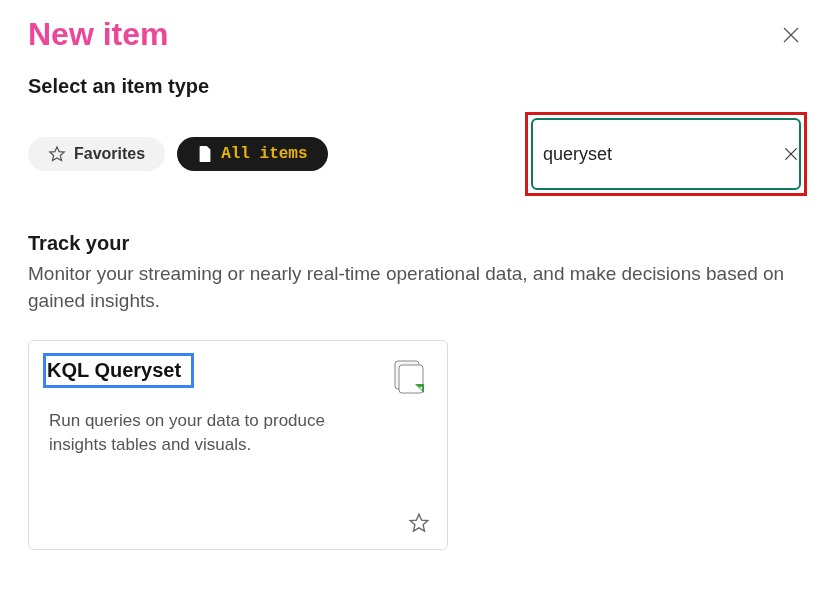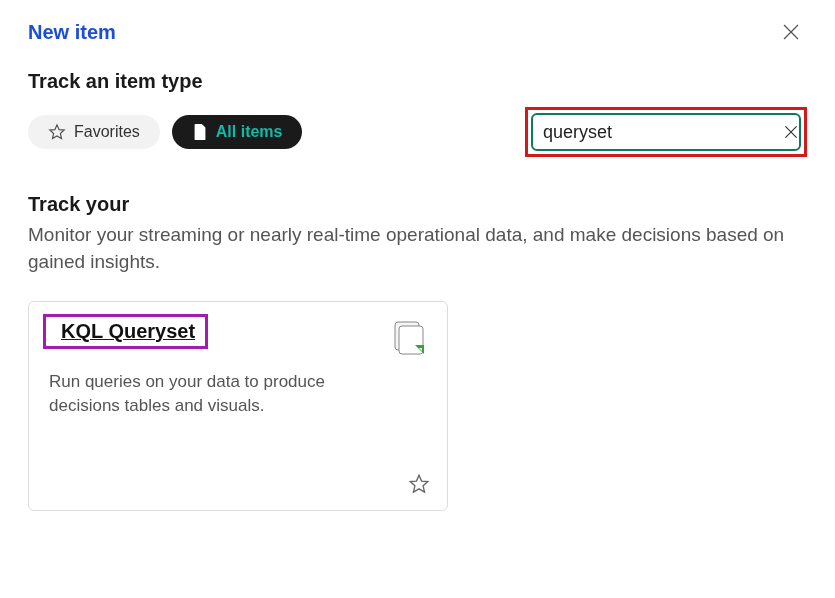--- a/index.html
+++ b/index.html
@@ -12,23 +12,23 @@
       color: #1a1a1a;
       position: relative;
     }
     .header-row {
       display: flex;
       justify-content: space-between;
       align-items: center;
       margin-bottom: 22px;
     }
     .dialog-title {
-      font-size: 20px;
-      font-weight: 600;
-      color: #1d4ed8;
+      font-size: 32px;
+      font-weight: 600;
+      color: #ec4899;
     }
     .close-btn {
       width: 32px;
       height: 32px;
       display: flex;
       align-items: center;
       justify-content: center;
       cursor: pointer;
       color: #555;
     }
@@ -50,43 +50,45 @@
     }
     .pill {
       display: flex;
       align-items: center;
       gap: 8px;
       padding: 8px 20px;
       border-radius: 999px;
       font-size: 16px;
       cursor: pointer;
       border: none;
+      font-weight: bold;
     }
     .pill-favorites {
       background: #f2f2f2;
       color: #333;
     }
     .pill-allitems {
       background: #1a1a1a;
-      color: #14b8a6;
-      font-weight: 600;
+      color: #eab308;
+      font-weight: 600;
+      font-family: Liberation Mono, monospace;
     }
     .pill-icon {
       display: inline-flex;
     }
     .search-highlight {
       border: 3px solid #d11a1a;
       padding: 3px;
     }
     .search-wrap {
       display: flex;
       align-items: center;
       border: 2px solid #0d7a5f;
       border-radius: 6px;
-      padding: 6px 10px;
+      padding: 23px 10px;
       width: 270px;
       gap: 8px;
     }
     .search-input {
       flex: 1;
       border: none;
       outline: none;
       font-size: 18px;
       color: #222;
     }
@@ -120,26 +122,25 @@
       position: relative;
       background: #fff;
     }
     .card-header {
       display: flex;
       align-items: flex-start;
       justify-content: space-between;
       margin-bottom: 14px;
     }
     .card-title-highlight {
-      border: 3px solid #a21caf;
-      padding: 3px 10px 3px 15px;
+      border: 3px solid #3b82f6;
+      padding: 3px 10px 3px 1px;
       display: inline-block;
       margin-left: -6px;
       margin-top: -6px;
-      text-decoration: underline;
     }
     .card-title {
       font-size: 20px;
       font-weight: 700;
       color: #111;
     }
     .card-icon {
       width: 36px;
       height: 36px;
       position: relative;
@@ -169,21 +170,21 @@
 <div class="header-row">
   <h1 class="dialog-title">New item</h1>
   <div class="close-btn">
     <svg width="20" height="20" viewBox="0 0 20 20" fill="none" stroke="currentColor" stroke-width="1.2">
       <line x1="3" y1="3" x2="17" y2="17"></line>
       <line x1="17" y1="3" x2="3" y2="17"></line>
     </svg>
   </div>
 </div>
 
-<div class="subtitle">Track an item type</div>
+<div class="subtitle">Select an item type</div>
 
 <div class="controls-row">
   <div class="pills">
     <button class="pill pill-favorites">
       <span class="pill-icon">
         <svg width="18" height="18" viewBox="0 0 24 24" fill="none" stroke="#555" stroke-width="1.6">
           <polygon points="12,2.5 14.8,8.8 21.6,9.4 16.5,14 18,20.8 12,17.3 6,20.8 7.5,14 2.4,9.4 9.2,8.8"></polygon>
         </svg>
       </span>
       <span>Favorites</span>
@@ -221,19 +222,19 @@
     </div>
     <div class="card-icon">
       <svg width="36" height="36" viewBox="0 0 36 36">
         <rect x="4" y="2" width="24" height="28" rx="3" fill="#f5f5f5" stroke="#888" stroke-width="1"></rect>
         <rect x="8" y="6" width="24" height="28" rx="3" fill="#ffffff" stroke="#888" stroke-width="1"></rect>
         <polygon points="24,25 33,25 33,34" fill="#3ba03b"></polygon>
         <polygon points="28,28 31,28 31,31" fill="#ffffff"></polygon>
       </svg>
     </div>
   </div>
-  <div class="card-desc">Run queries on your data to produce decisions tables and visuals.</div>
+  <div class="card-desc">Run queries on your data to produce insights tables and visuals.</div>
   <div class="card-favorite">
     <svg width="22" height="22" viewBox="0 0 24 24" fill="none" stroke="#666" stroke-width="1.5">
       <polygon points="12,2.5 14.8,8.8 21.6,9.4 16.5,14 18,20.8 12,17.3 6,20.8 7.5,14 2.4,9.4 9.2,8.8"></polygon>
     </svg>
   </div>
 </div>
 
 </body></html>

